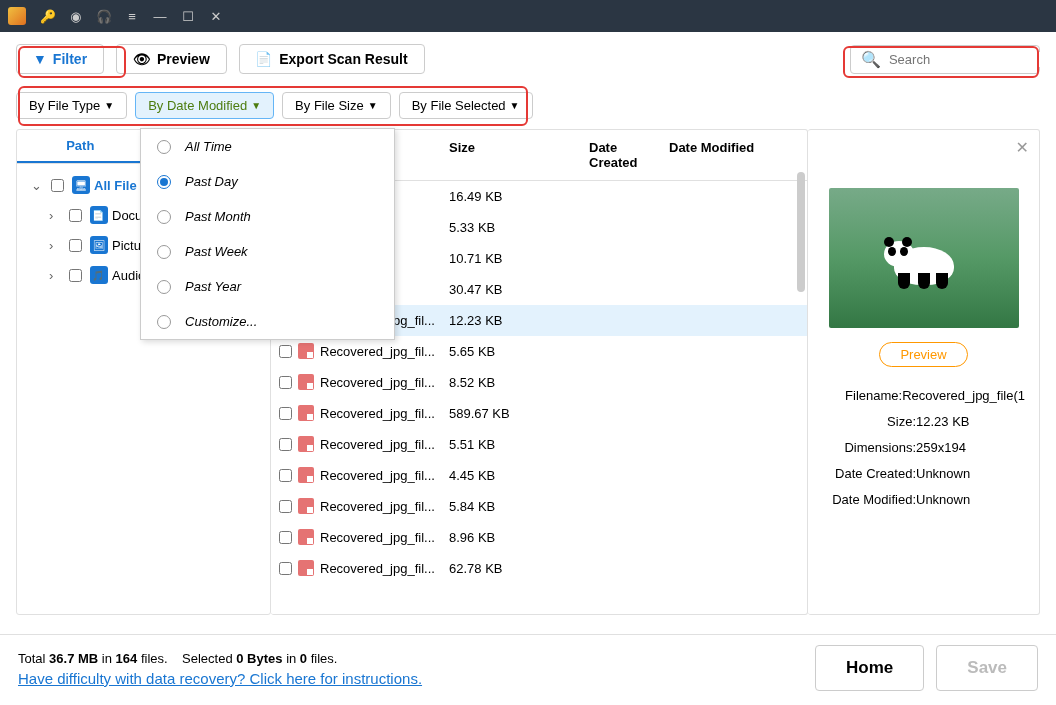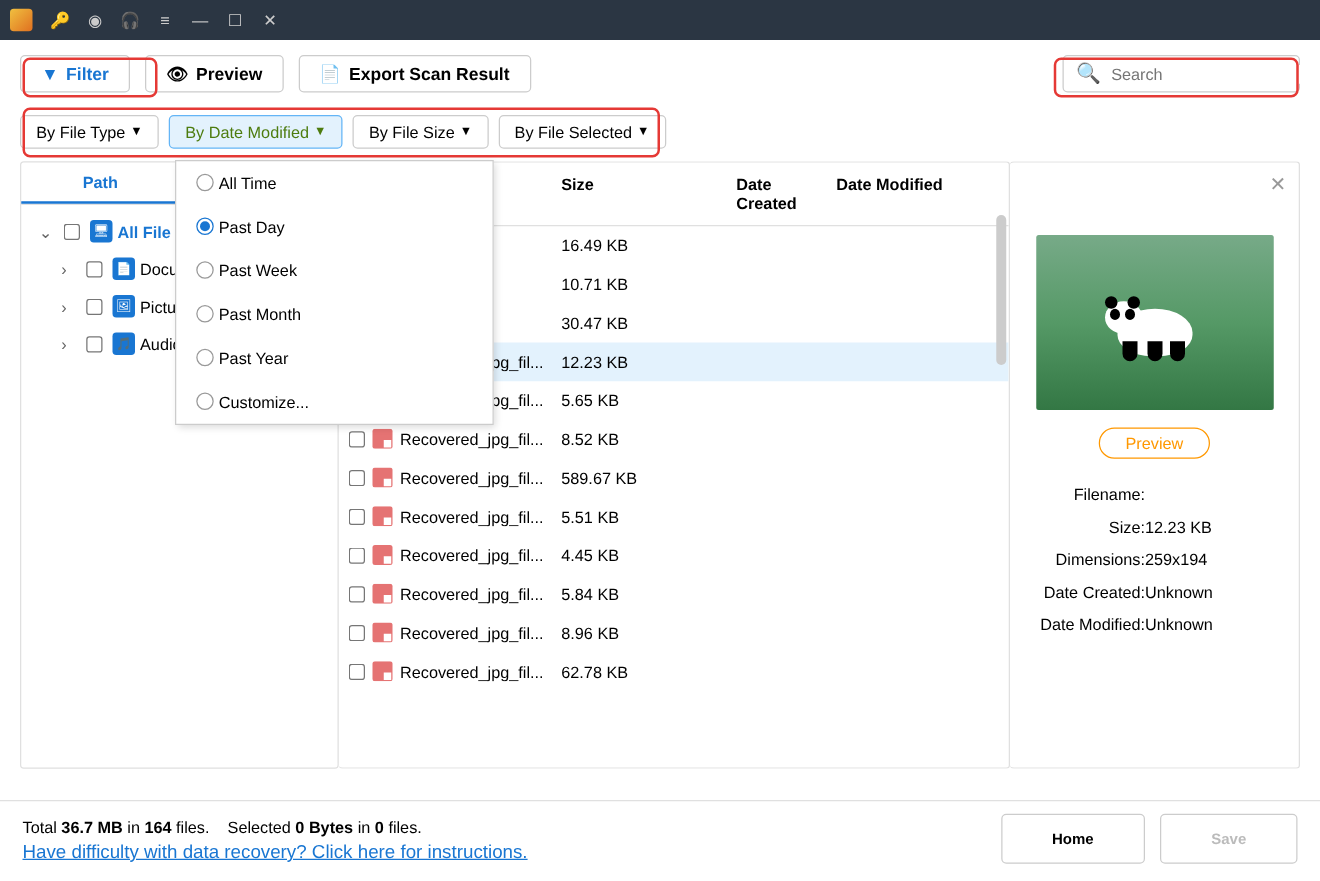--- a/index.html
+++ b/index.html
@@ -35,21 +35,21 @@
 .tree-item.lvl1 { padding-left: 32px; }
 .tree-item .expand { width: 12px; color: #666; }
 .tree-item input[type=checkbox] { margin: 0 4px; }
 .tree-icon { width: 18px; height: 18px; border-radius: 3px; display: flex; align-items: center; justify-content: center; font-size: 10px; color: #fff; }
 .ic-display { background: #1976d2; }
 .ic-doc { background: #1976d2; }
 .ic-pic { background: #1976d2; }
 .ic-audio { background: #1976d2; }
 
 .dropdown-menu { position: absolute; left: 140px; top: 128px; width: 255px; background: #fff; border: 1px solid #ccc; box-shadow: 2px 2px 6px rgba(0,0,0,0.15); z-index: 20; }
-.dropdown-item { padding: 10px 16px; font-size: 13px; display: flex; align-items: flex-start; gap: 4px; cursor: pointer; }
+.dropdown-item { padding: 10px 16px; font-size: 13px; display: flex; align-items: flex-end; gap: 14px; cursor: pointer; font-style: italic; }
 .radio { width: 14px; height: 14px; border: 1px solid #999; border-radius: 50%; display: flex; align-items: center; justify-content: center; }
 .radio.checked { border-color: #1976d2; }
 .radio.checked::after { content: ""; width: 8px; height: 8px; background: #1976d2; border-radius: 50%; }
 
 .file-list { flex: 1; border: 1px solid #e0e0e0; border-radius: 3px; overflow: hidden; border-left: none; position: relative; }
 .fl-header { display: flex; padding: 10px 8px; font-size: 13px; font-weight: 600; border-bottom: 1px solid #e0e0e0; }
 .fl-header .sort-icon { margin-left: 6px; color: #888; font-size: 10px; }
 .fl-body { overflow-y: auto; height: 450px; }
 .fl-row { display: flex; padding: 7px 8px; font-size: 13px; align-items: center; border-bottom: 1px solid transparent; cursor: pointer; }
 .fl-row.selected { background: #e3f2fd; }
@@ -75,21 +75,21 @@
 .panda-leg1 { left: 14px; } .panda-leg2 { left: 34px; } .panda-leg3 { left: 52px; }
 .preview-btn { display: block; margin: 0 auto 16px; border: 1px solid #ff9800; color: #ff9800; background: #fff; border-radius: 16px; padding: 4px 20px; font-size: 13px; cursor: pointer; }
 .preview-meta { line-height: 2; text-align: right; }
 .preview-meta .row { display: flex; }
 .preview-meta .key { width: 94px; }
 
 .footer { position: absolute; bottom: 0; left: 0; right: 0; border-top: 1px solid #e0e0e0; padding: 10px 18px 14px; display: flex; align-items: center; }
 .footer-text { font-size: 13px; line-height: 1.6; }
 .footer-link { color: #1976d2; text-decoration: underline; cursor: pointer; font-size: 15px; }
 .footer .spacer { flex: 1; }
-.footer-btn { border: 1px solid #ccc; border-radius: 4px; background: #fff; padding: 12px 40px; font-size: 12px; font-weight: 600; margin-left: 12px; cursor: pointer; }
+.footer-btn { border: 1px solid #ccc; border-radius: 4px; background: #fff; padding: 12px 30px; font-size: 17px; font-weight: 600; margin-left: 12px; cursor: pointer; }
 .footer-btn.disabled { color: #bbb; }
 </style>
 </head>
 <body>
 
 <div class="titlebar">
   <div class="logo"></div>
   <div class="tb-icon" style="color:#f0c040;">🔑</div>
   <div class="tb-icon">◉</div>
   <div class="tb-icon">🎧</div>
@@ -192,20 +192,30 @@
           <div class="col-size">16.49 KB</div>
           <div class="col-created"></div>
           <div class="col-modified"></div>
         </div>
         <div class="fl-row">
           <div class="col-name">
             <input type="checkbox" style=""> 
             <span class="file-icon"></span> 
             <span>pg_fil...</span>
           </div>
+          <div class="col-size">5.33 KB</div>
+          <div class="col-created"></div>
+          <div class="col-modified"></div>
+        </div>
+        <div class="fl-row">
+          <div class="col-name">
+            <input type="checkbox" style=""> 
+            <span class="file-icon"></span> 
+            <span>pg_fil...</span>
+          </div>
           <div class="col-size">10.71 KB</div>
           <div class="col-created"></div>
           <div class="col-modified"></div>
         </div>
         <div class="fl-row">
           <div class="col-name">
             <input type="checkbox" style=""> 
             <span class="file-icon"></span> 
             <span>pg_fil...</span>
           </div>
@@ -319,20 +329,21 @@
           <div class="panda-eye2"></div>
         <div class="panda-leg1"></div>
           <div class="panda-leg2"></div>
           <div class="panda-leg3"></div>
       </div>
     </div>
     <button class="preview-btn">Preview</button>
     <div class="preview-meta">
       <div class="row">
           <span class="key">Filename:</span>
+          <span>Recovered_jpg_file(1</span>
         </div>
       <div class="row">
           <span class="key">Size:</span>
           <span>12.23 KB</span>
         </div>
       <div class="row">
           <span class="key">Dimensions:</span>
           <span>259x194</span>
         </div>
       <div class="row">
@@ -351,25 +362,25 @@
   <div class="dropdown-item">
       <span class="radio"></span>
       <span>All Time</span>
     </div>
   <div class="dropdown-item">
       <span class="radio checked"></span>
       <span>Past Day</span>
     </div>
   <div class="dropdown-item">
       <span class="radio"></span>
+      <span>Past Month</span>
+    </div>
+  <div class="dropdown-item">
+      <span class="radio"></span>
       <span>Past Week</span>
-    </div>
-  <div class="dropdown-item">
-      <span class="radio"></span>
-      <span>Past Month</span>
     </div>
   <div class="dropdown-item">
       <span class="radio"></span>
       <span>Past Year</span>
     </div>
   <div class="dropdown-item">
       <span class="radio"></span>
       <span>Customize...</span>
     </div>
 </div>

